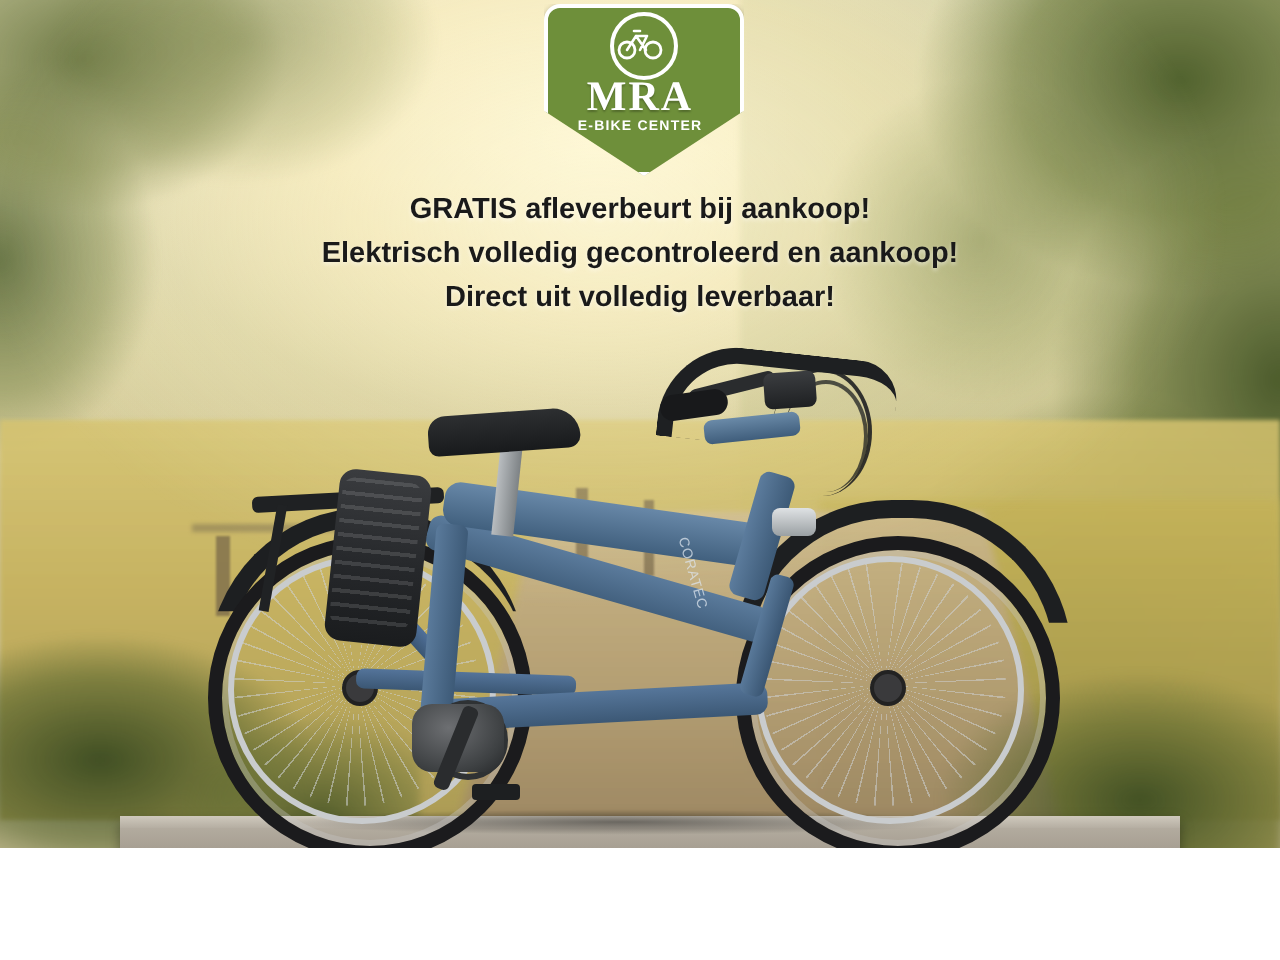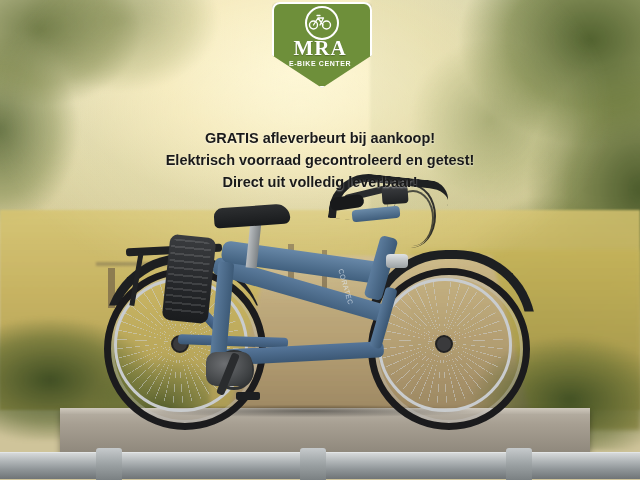--- a/index.html
+++ b/index.html
@@ -10,21 +10,21 @@
   body {
     width: 640px;
     height: 480px;
     overflow: hidden;
     font-family: "Liberation Sans", sans-serif;
   }
 
   .stage {
     position: relative;
     width: 640px;
-    height: 480px;
+    height: 424px;
     overflow: hidden;
     background: #737373;
   }
 
   
   .photo {
     position: absolute;
     left: 0; top: 0;
     width: 640px; height: 480px;
     overflow: hidden;
@@ -400,21 +400,20 @@
   
   .promo {
     position: absolute; left: 0; top: 94px; width: 640px;
     text-align: center;
     color: #1a1a1a;
     font-family: "Liberation Sans", sans-serif;
     font-weight: bold;
     font-size: 14.5px;
     line-height: 22px;
     text-shadow: 0 1px 2px rgba(255,255,255,0.55);
-    margin-top: 33px;
   }
   .promo div { margin: 0; padding: 0; }
 </style>
 </head>
 <body>
 
 <div class="stage">
 
   <div class="photo">
     <div class="sky"></div>
@@ -496,17 +495,17 @@
       <circle cx="18.5" cy="16" r="4" fill="none" stroke="#ffffff" stroke-width="1.4"></circle>
       <path d="M5.5 16 L10 9 L15 16 M10 9 L15.5 9 M12 16 L15.5 9" fill="none" stroke="#ffffff" stroke-width="1.3" stroke-linecap="round" stroke-linejoin="round"></path>
       <path d="M9 6.5 L12 6.5" stroke="#ffffff" stroke-width="1.3" stroke-linecap="round"></path>
     </svg>
     <div class="logo-mra">MRA</div>
     <div class="logo-sub">E-BIKE CENTER</div>
   </div>
 
   <div class="promo">
     <div>GRATIS afleverbeurt bij aankoop!</div>
-    <div>Elektrisch voorraad gecontroleerd en getest!</div>
+    <div>Elektrisch volledig gecontroleerd en aankoop!</div>
     <div>Direct uit volledig leverbaar!</div>
   </div>
 
 </div>
 
 </body></html>

